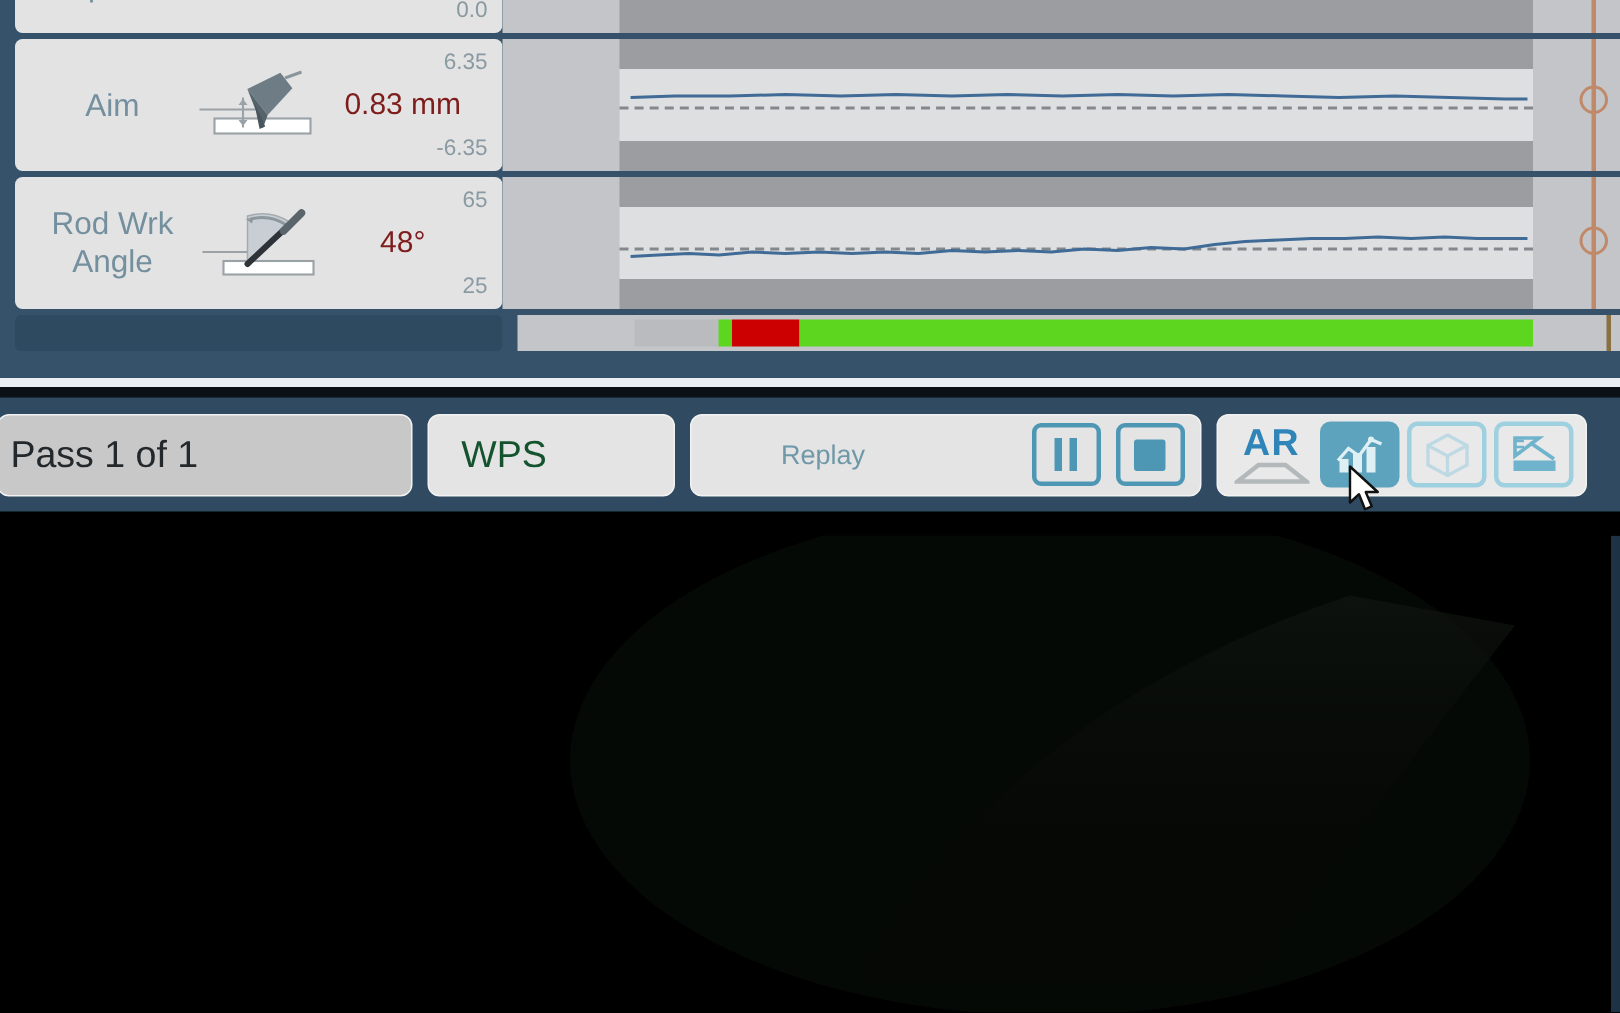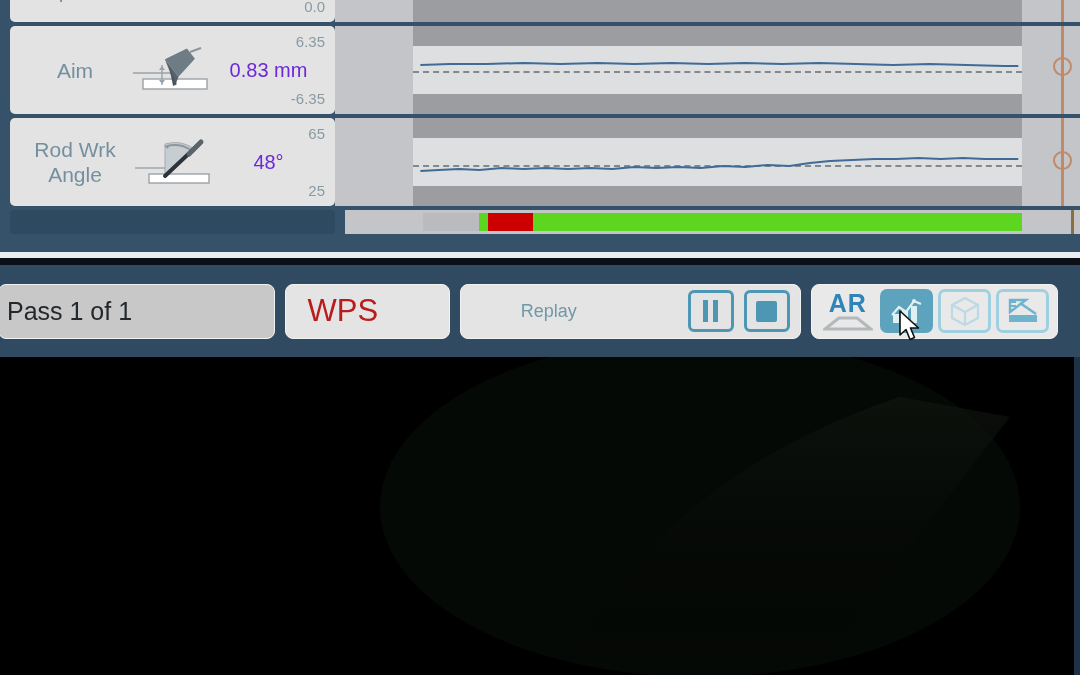--- a/index.html
+++ b/index.html
@@ -58,21 +58,21 @@
   }
 
   .row-icon {
     width:92px;
     display:flex; align-items:center; justify-content:center;
   }
 
   .row-value {
     flex:1;
     text-align:center;
-    color:#6d28d9;
+    color:#7f1d1d;
     font-size:20px;
     padding-right:18px;
   }
 
   .row-lim {
     position:absolute; right:10px;
     color:#8a9aa3; font-size:15px;
   }
   .row-lim.hi { top:7px; }
   .row-lim.lo { bottom:7px; }
@@ -136,21 +136,21 @@
     position:absolute; left:0; top:252px; width:1080px; height:6px;
     background:#e8eef2;
   }
   .panel-divider-dark {
     position:absolute; left:0; top:258px; width:1080px; height:7px;
     background:#0a1016;
   }
 
   
   .toolbar {
-    position:absolute; left:0; top:265px; width:1080px; height:92px;
+    position:absolute; left:0; top:265px; width:1080px; height:76px;
     background:#2f4a61;
     display:flex; align-items:center;
     padding:0 0 0 0;
     gap:10px;
   }
   .tb-btn {
     background:#e4e4e4;
     border-radius:8px;
     height:55px;
     display:flex; align-items:center;
@@ -159,21 +159,21 @@
 
   #pass-button {
     width:282px; margin-left:-2px;
     background:#c8c8c8;
     justify-content:flex-start;
     padding-left:8px;
   }
   #pass-label { color:#23282c; font-size:25px; }
 
   #wps-button { width:168px; padding-left:22px; }
-  #wps-label { color:#b91c1c; font-size:31px; }
+  #wps-label { color:#14532d; font-size:25px; }
 
   #replay-group {
     width:348px; padding-left:0; justify-content:flex-start;
     position:relative;
   }
   #replay-label {
     color:#6f98a8; font-size:18px;
     position:absolute; left:60px;
   }
   .replay-ctrls {

